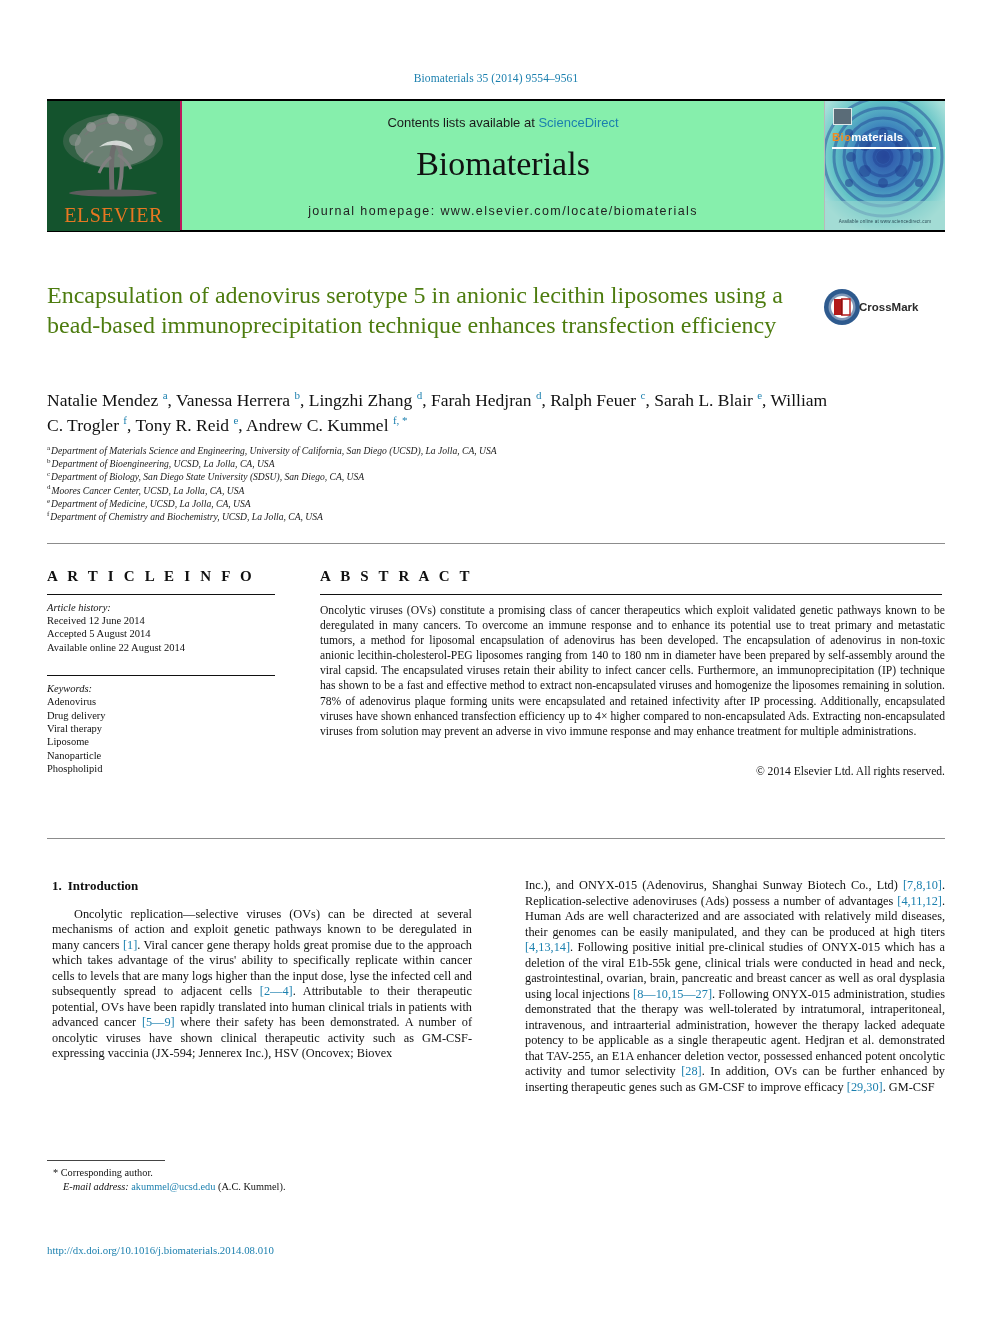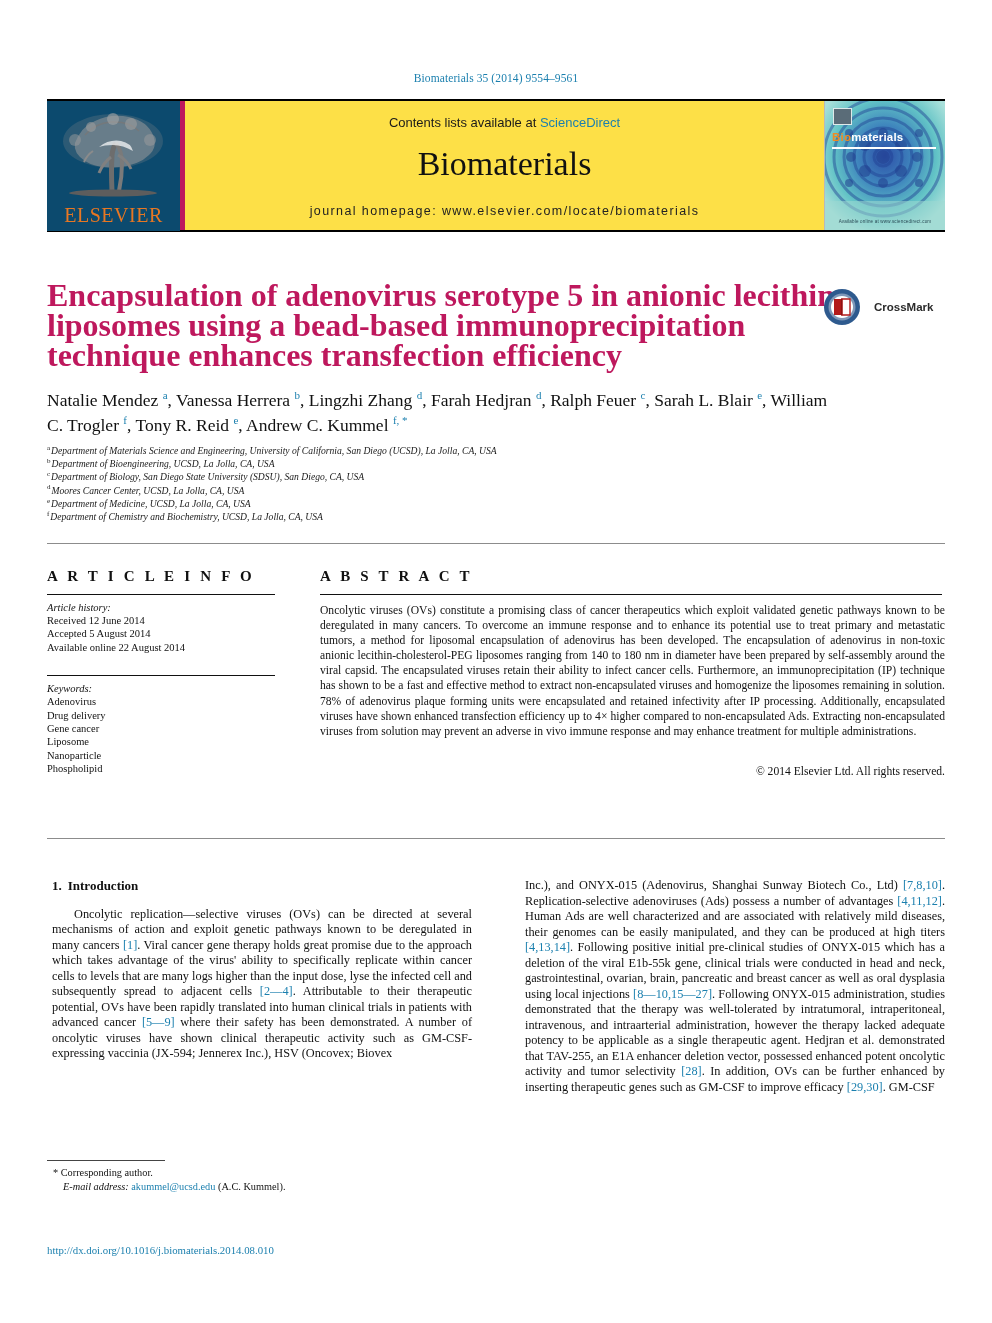--- a/index.html
+++ b/index.html
@@ -44,39 +44,39 @@
     border-bottom: 2.5px solid #000;
     box-sizing: border-box;
     display: flex;
     flex-direction: row;
   }
   .mast-logo {
     width: 133px;
     height: 130px;
     flex: 0 0 133px;
     position: relative;
-    background: #0c4a6e;
+    background: #14532d;
     overflow: hidden;
   }
   .tree-svg { position: absolute; left: 8px; top: 6px; }
   .elsevier-word {
     position: absolute;
     left: 0; bottom: 4px;
     width: 133px;
     text-align: center;
     font-family: "Liberation Serif", serif;
     font-size: 20px;
     letter-spacing: 0.5px;
     color: #E87722;
   }
   .mast-center {
     flex: 1 1 auto;
-    background: #fde047;
+    background: #86efac;
     position: relative;
-    border-left: 5px solid #be185d;
+    border-left: 2px solid #be185d;
     border-right: 1px solid #b9b9b9;
   }
   .contents-line {
     position: absolute;
     top: 14px; left: 0; width: 100%;
     text-align: center;
     font-family: "Liberation Sans", sans-serif;
     font-size: 13px;
     color: #1a1a1a;
   }
@@ -144,34 +144,34 @@
 
   
   .title-block {
     position: absolute;
     left: 47px; top: 280px;
     width: 898px;
   }
   .art-title {
     width: 790px;
     font-family: "Liberation Serif", serif;
-    font-size: 32px;
+    font-size: 24px;
     line-height: 30px;
-    color: #be185d;
-    font-weight: bold;
+    color: #4d7c0f;
+    font-weight: normal;
     margin: 0;
   }
   .crossmark {
     position: absolute;
     right: 18px; top: 8px;
     width: 104px; height: 42px;
   }
   .cm-label {
     position: absolute;
-    left: 51px; top: 13px;
+    left: 36px; top: 13px;
     font-family: "Liberation Sans", sans-serif;
     font-size: 11.5px;
     font-weight: bold;
     color: #2b2b2b;
   }
 
   
   .authors {
     position: absolute;
     left: 47px; top: 388px;
@@ -460,21 +460,21 @@
         <div class="ai-line">Received 12 June 2014</div>
         <div class="ai-line">Accepted 5 August 2014</div>
         <div class="ai-line">Available online 22 August 2014</div>
       </div>
     <div class="ai-gap"></div>
     <div class="ai-rule"></div>
     <div class="ai-subhead">Keywords:</div>
     <div id="keyword-lines">
         <div class="ai-line">Adenovirus</div>
         <div class="ai-line">Drug delivery</div>
-        <div class="ai-line">Gene cancer</div>
+        <div class="ai-line">Viral therapy</div>
         <div class="ai-line">Liposome</div>
         <div class="ai-line">Nanoparticle</div>
         <div class="ai-line">Phospholipid</div>
       </div>
   </div>
 
   <div class="abstract">
     <div class="sec-head">A B S T R A C T</div>
     <div class="ab-rule"></div>
     <div class="ab-body">Oncolytic viruses (OVs) constitute a promising class of cancer therapeutics which exploit validated genetic pathways known to be deregulated in many cancers. To overcome an immune response and to enhance its potential use to treat primary and metastatic tumors, a method for liposomal encapsulation of adenovirus has been developed. The encapsulation of adenovirus in non-toxic anionic lecithin-cholesterol-PEG liposomes ranging from 140 to 180 nm in diameter have been prepared by self-assembly around the viral capsid. The encapsulated viruses retain their ability to infect cancer cells. Furthermore, an immunoprecipitation (IP) technique has shown to be a fast and effective method to extract non-encapsulated viruses and homogenize the liposomes remaining in solution. 78% of adenovirus plaque forming units were encapsulated and retained infectivity after IP processing. Additionally, encapsulated viruses have shown enhanced transfection efficiency up to 4× higher compared to non-encapsulated Ads. Extracting non-encapsulated viruses from solution may prevent an adverse in vivo immune response and may enhance treatment for multiple administrations.</div>

